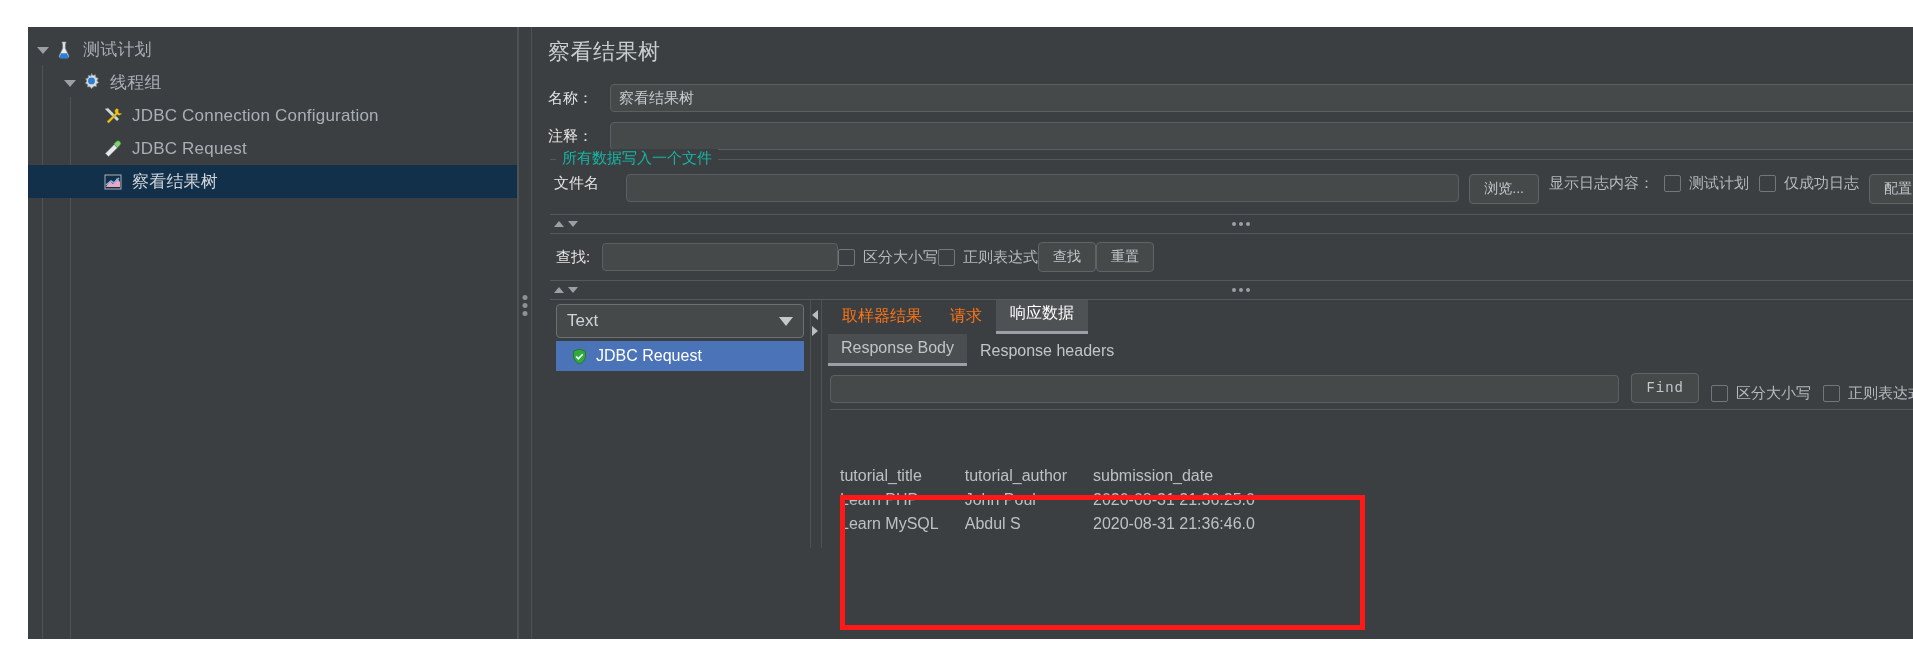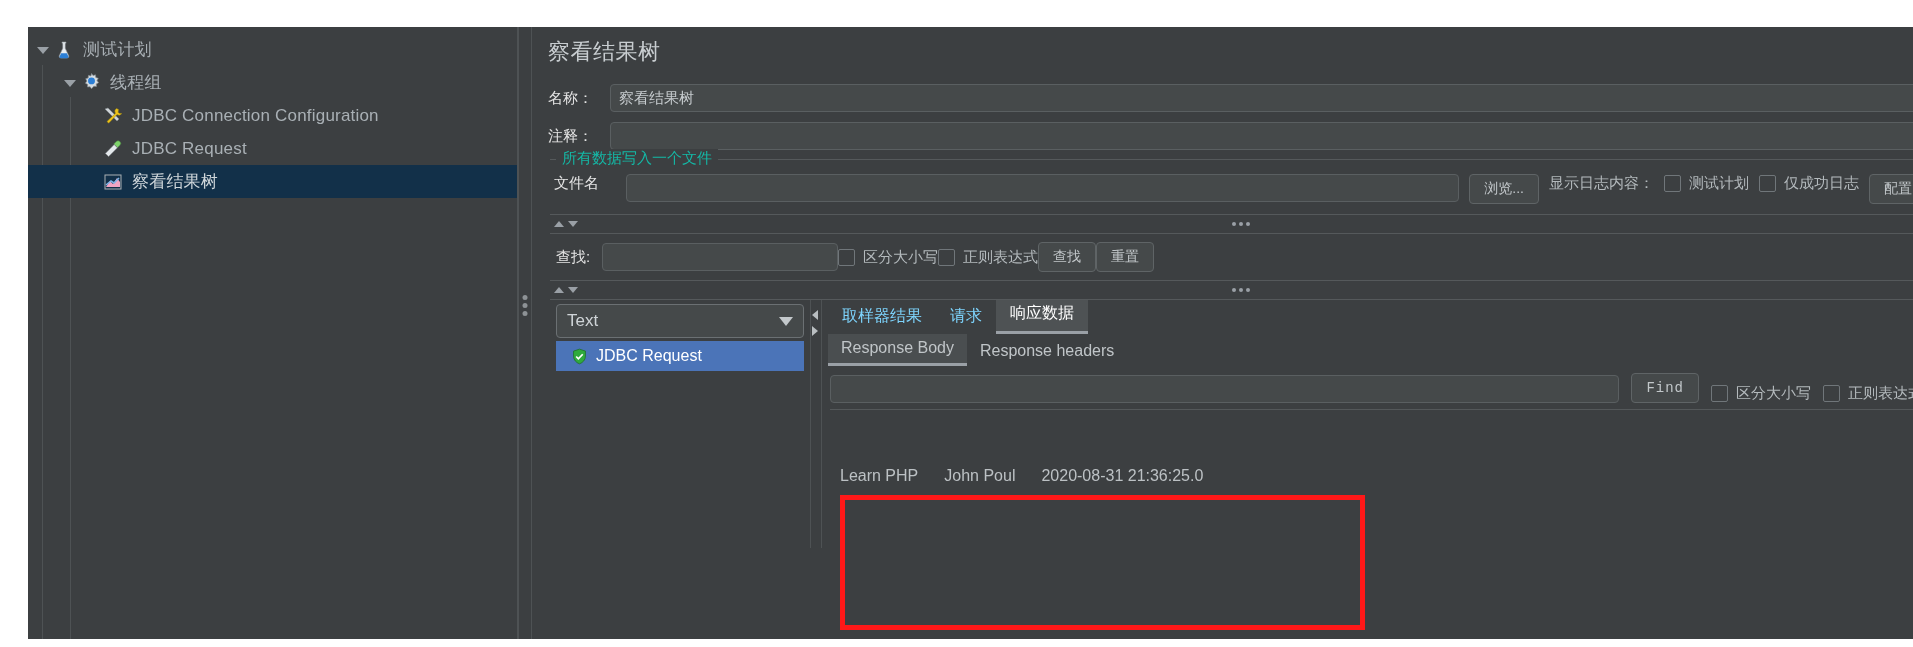--- a/index.html
+++ b/index.html
@@ -199,21 +199,21 @@
     position: absolute; left: 1px;
     width: 0; height: 0;
     border-top: 5px solid transparent; border-bottom: 5px solid transparent;
   }
   .results-split .ar.left { top: 10px; border-right: 6px solid #b9bec1; }
   .results-split .ar.right { top: 26px; border-left: 6px solid #b9bec1; }
 
   .results-right { flex: 1 1 auto; padding-left: 0; min-width: 0; }
   .tabstrip { display: flex; align-items: flex-end; height: 34px; padding-left: 6px; }
   .tab {
-    font-size: 16px; color: #7dd3fc;
+    font-size: 16px; color: #f97316;
     padding: 6px 14px 7px 14px;
     white-space: nowrap;
   }
   .tab.active { background: #4e5254; color: #ffffff; border-bottom: 3px solid #9aa0a6; }
   .subtabstrip { display: flex; align-items: flex-end; height: 32px; padding-left: 6px; }
   .subtab {
     font-size: 16px; color: #c0c5c8;
     padding: 5px 13px 6px 13px; white-space: nowrap;
   }
   .subtab.active { background: #4a4e50; border-bottom: 3px solid #9aa0a6; }
@@ -441,24 +441,34 @@
           </span>
           <span class="cb-wrap">
             <span class="cb"></span>
             <span class="inline-label">正则表达式</span>
           </span>
         </div>
         <div class="response-body">
           <table class="resp-table">
             <tbody>
               <tr>
+                <td>tutorial_title</td>
+                <td>tutorial_author</td>
+                <td>submission_date</td>
+              </tr>
+              <tr>
                 <td>Learn PHP</td>
                 <td>John Poul</td>
                 <td>2020-08-31 21:36:25.0</td>
               </tr>
+              <tr>
+                <td>Learn MySQL</td>
+                <td>Abdul S</td>
+                <td>2020-08-31 21:36:46.0</td>
+              </tr>
               
             </tbody>
           </table>
         </div>
       </div>
 
     </div>
   </div>
 
   <div class="redbox" style="left:812px; top:468px; width:525px; height:135px;"></div>

